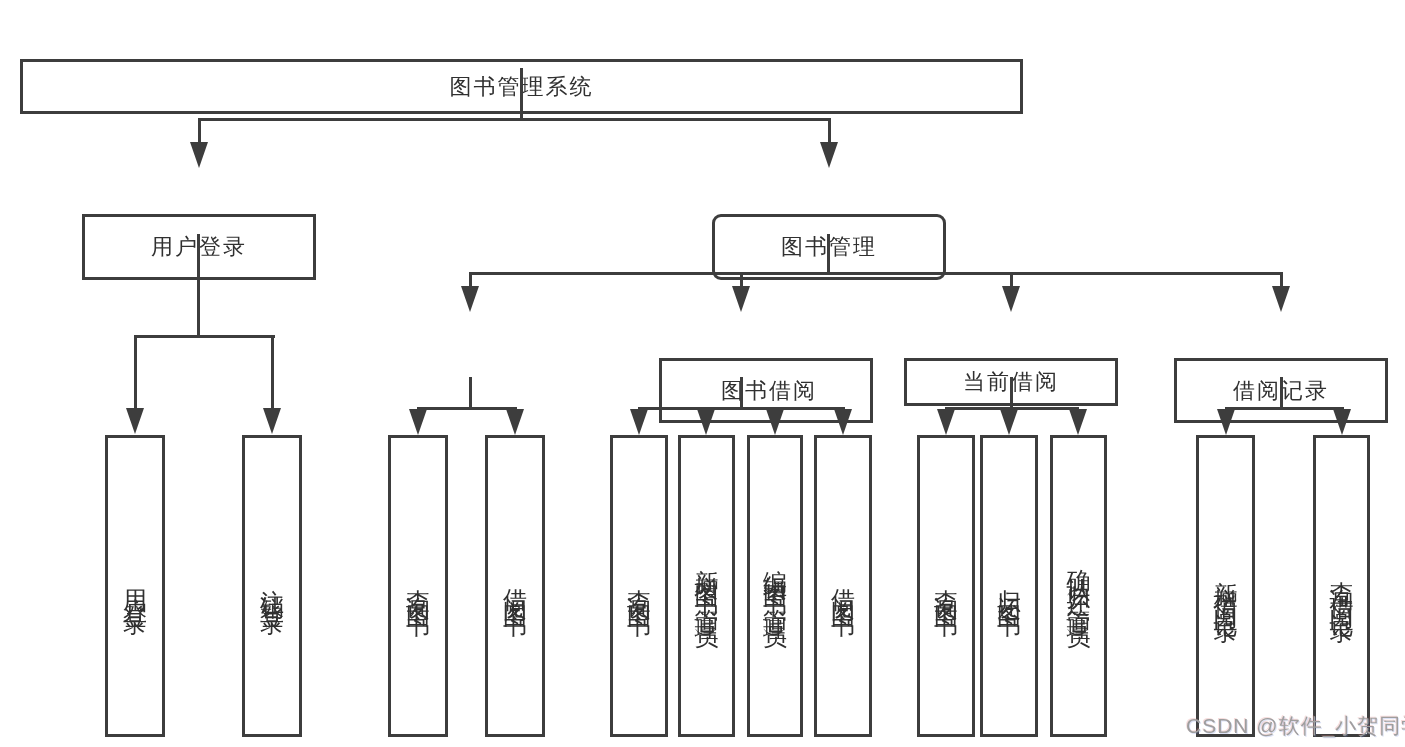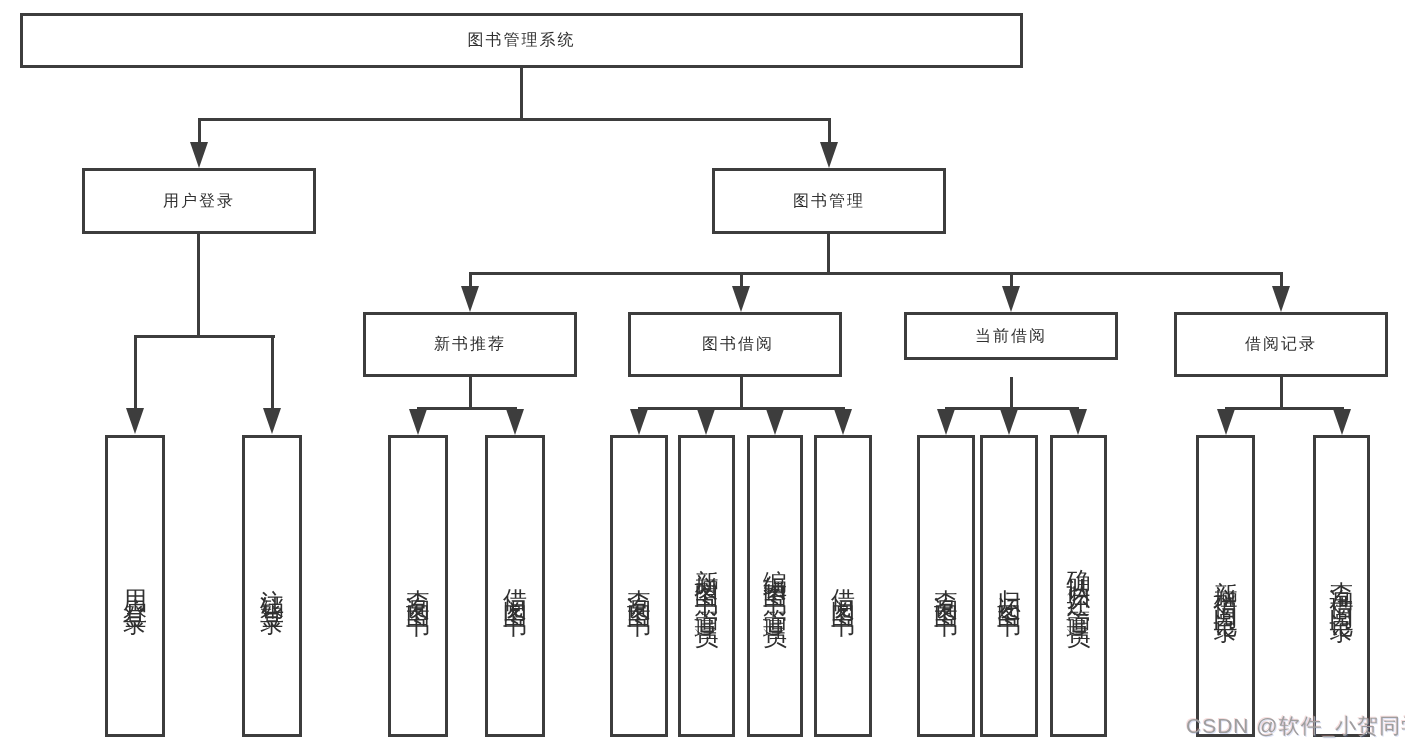--- a/index.html
+++ b/index.html
@@ -17,21 +17,21 @@
   }
   #canvas{position:relative;width:1405px;height:747px;background:var(--background);}
   .box{
     position:absolute;
     background:#ffffff;
     border:3px solid var(--line);
     box-sizing:border-box;
     display:flex;align-items:center;justify-content:center;
     color:var(--text);
   }
-  .hbox{font-size:16px;letter-spacing:2px;white-space:nowrap;}
+  .hbox{font-size:22px;letter-spacing:2px;white-space:nowrap;margin-top:46px;}
   .vbox{
     writing-mode:vertical-rl;
     text-orientation:mixed;
     font-size:24px;
     letter-spacing:8px;
     line-height:1;
   }
   .line{position:absolute;background:var(--line);}
   .arrow{
     position:absolute;width:0;height:0;
@@ -61,21 +61,21 @@
   <div class="line" style="left:520px;top:68px;width:3px;height:50px;"></div>
   <div class="line" style="left:198px;top:118px;width:633px;height:3px;"></div>
   <div class="line" style="left:198px;top:118px;width:3px;height:26px;"></div>
   <div class="arrow" style="left:190px;top:142px;"></div>
   <div class="line" style="left:828px;top:118px;width:3px;height:26px;"></div>
   <div class="arrow" style="left:820px;top:142px;"></div>
 
   <div class="box hbox" style="left:82px;top:168px;width:234px;height:66px;">
     <span>用户登录</span>
   </div>
-  <div class="box hbox" style="left:712px;top:168px;width:234px;height:66px;">
+  <div class="box hbox" style="left:712px;top:168px;width:234px;height:66px;border-radius:9px;">
     <span>图书管理</span>
   </div>
 
   <div class="line" style="left:197px;top:234px;width:3px;height:101px;"></div>
   <div class="line" style="left:134px;top:335px;width:141px;height:3px;"></div>
   <div class="line" style="left:134px;top:335px;width:3px;height:74px;"></div>
   <div class="arrow" style="left:126px;top:408px;"></div>
   <div class="line" style="left:271px;top:335px;width:3px;height:74px;"></div>
   <div class="arrow" style="left:263px;top:408px;"></div>
 
@@ -83,24 +83,21 @@
   <div class="line" style="left:469px;top:272px;width:814px;height:3px;"></div>
   <div class="line" style="left:469px;top:272px;width:3px;height:16px;"></div>
   <div class="arrow" style="left:461px;top:286px;"></div>
   <div class="line" style="left:740px;top:272px;width:3px;height:16px;"></div>
   <div class="arrow" style="left:732px;top:286px;"></div>
   <div class="line" style="left:1010px;top:272px;width:3px;height:16px;"></div>
   <div class="arrow" style="left:1002px;top:286px;"></div>
   <div class="line" style="left:1280px;top:272px;width:3px;height:16px;"></div>
   <div class="arrow" style="left:1272px;top:286px;"></div>
 
-  <div class="box hbox" style="left:363px;top:312px;width:214px;height:65px;">
-    <span>新书推荐</span>
-  </div>
-  <div class="box hbox" style="left:628px;top:312px;width:214px;height:65px;padding-left:6px;">
+  <div class="box hbox" style="left:659px;top:312px;width:214px;height:65px;padding-left:6px;">
     <span>图书借阅</span>
   </div>
   <div class="box hbox" style="left:904px;top:312px;width:214px;height:48px;">
     <span>当前借阅</span>
   </div>
   <div class="box hbox" style="left:1174px;top:312px;width:214px;height:65px;">
     <span>借阅记录</span>
   </div>
 
   <div class="line" style="left:469px;top:377px;width:3px;height:30px;"></div>

